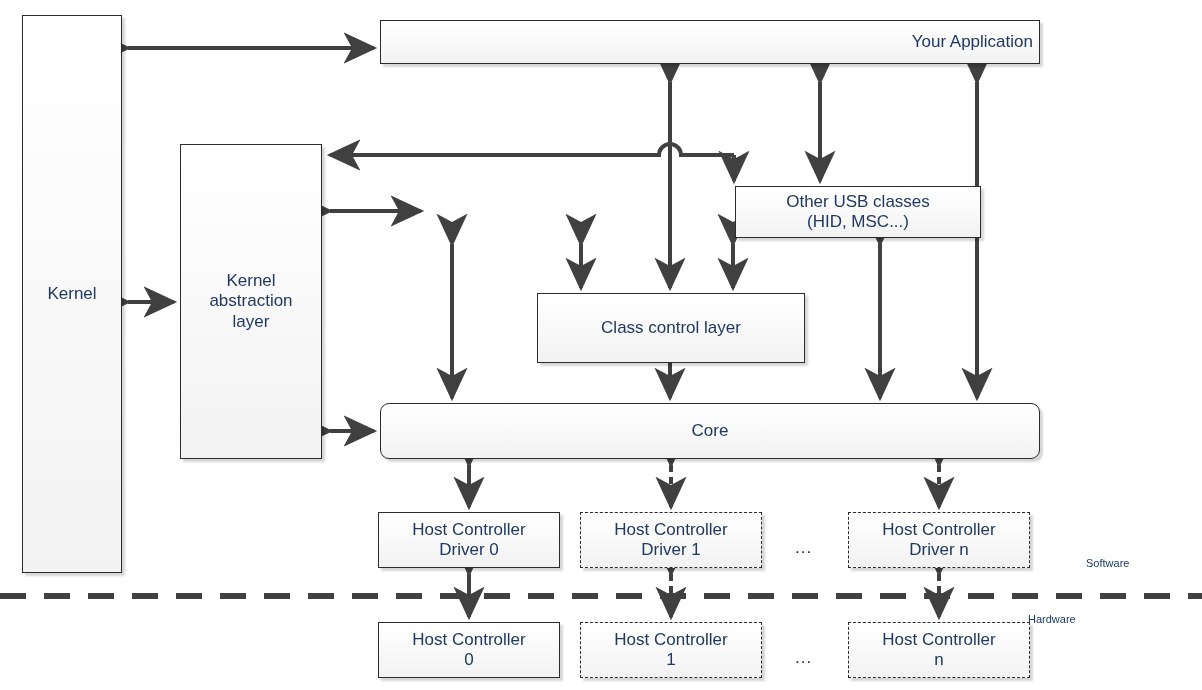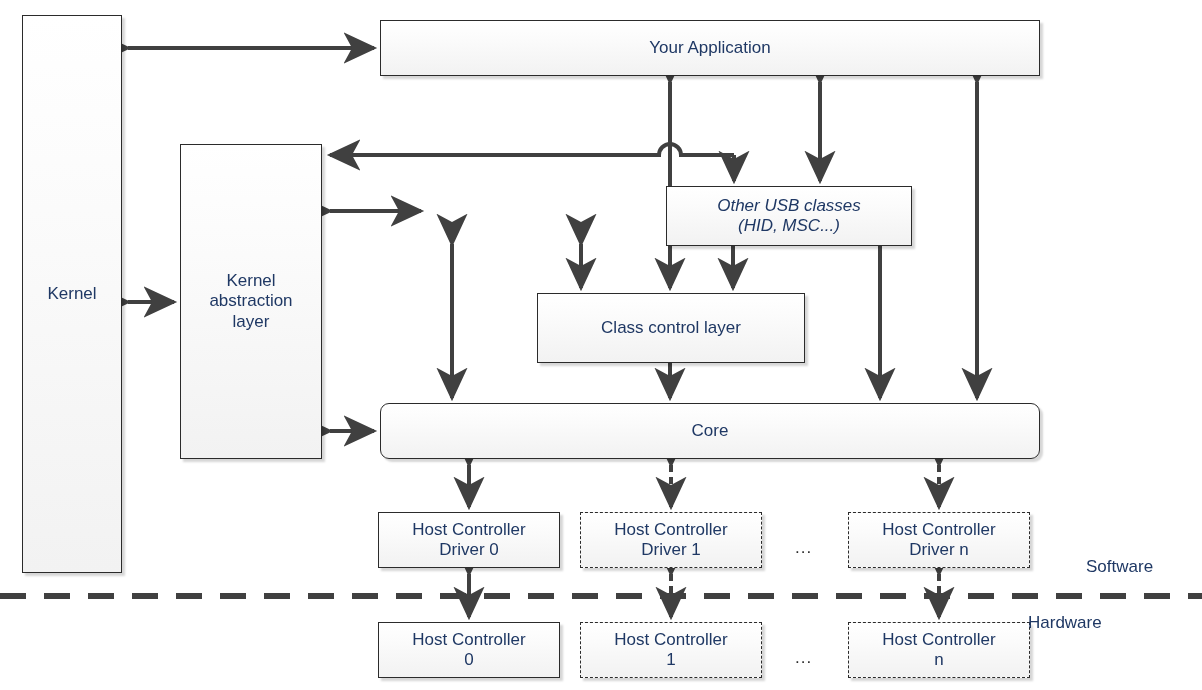--- a/index.html
+++ b/index.html
@@ -45,38 +45,38 @@
   .node.dashed {
     border: 1px dashed #2b2b2b;
   }
   .node .label {
     display: block;
     padding: 0 6px;
     white-space: pre-line;
   }
   .side-label {
     position: absolute;
-    font-size: 17px;
+    font-size: 11px;
     color: #1f3864;
     white-space: nowrap;
     z-index: 4;
   }
   .ellipsis {
     position: absolute;
     font-size: 17px;
     color: #2b2b2b;
     letter-spacing: 1px;
     z-index: 4;
   }
   
   #node-kernel        { left: 22px;  top: 15px;  width: 100px; height: 558px; }
   #node-kal           { left: 180px; top: 144px; width: 142px; height: 315px; }
-  #node-app           { left: 380px; top: 20px;  width: 660px; height: 56px; }
+  #node-app           { left: 380px; top: 20px;  width: 660px; height: 44px; justify-content: flex-end; }
   #node-hub           { left: 427px; top: 186px; width: 218px; height: 52px; }
-  #node-otherusb      { left: 666px; top: 186px; width: 246px; height: 60px; font-style: italic; }
+  #node-otherusb      { left: 735px; top: 186px; width: 246px; height: 52px; }
   #node-classctl      { left: 537px; top: 293px; width: 268px; height: 70px; }
   #node-core          { left: 380px; top: 403px; width: 660px; height: 56px; border-radius: 9px; }
   #node-hcd0          { left: 378px; top: 512px; width: 182px; height: 56px; }
   #node-hcd1          { left: 580px; top: 512px; width: 182px; height: 56px; }
   #node-hcdn          { left: 848px; top: 512px; width: 182px; height: 56px; }
   #node-hc0           { left: 378px; top: 622px; width: 182px; height: 56px; }
   #node-hc1           { left: 580px; top: 622px; width: 182px; height: 56px; }
   #node-hcn           { left: 848px; top: 622px; width: 182px; height: 56px; }
   
   #label-software     { left: 1086px; top: 557px; }

